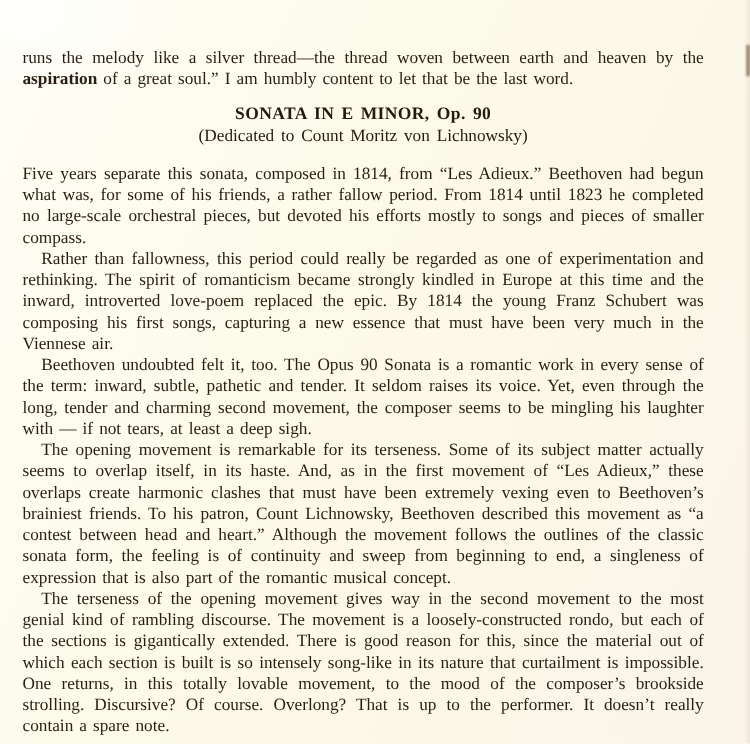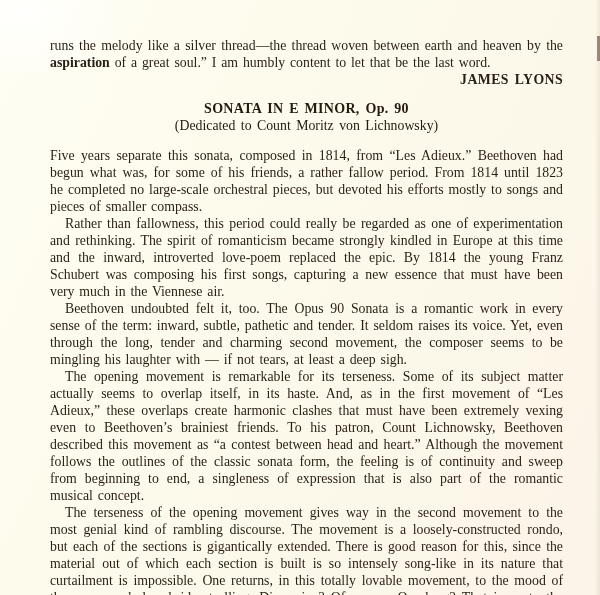--- a/index.html
+++ b/index.html
@@ -10,21 +10,21 @@
     width: 600px;
     height: 595px;
     overflow: hidden;
     background: #fcfaeb;
   }
   .page {
     position: relative;
     box-sizing: border-box;
     width: 600px;
     height: 595px;
-    padding: 37px 37px 0 50px;
+    padding: 37px 37px 0 18px;
     font-family: "Liberation Serif", "DejaVu Serif", serif;
     font-size: 13.8px;
     line-height: 17px;
     color: #281e12;
     text-align: justify;
     word-spacing: 1.4px;
     background:
       radial-gradient(ellipse 200px 120px at 4% 2%, rgba(255,255,255,0.8), rgba(255,255,255,0) 60%),
       linear-gradient(115deg, #fffef4 0%, #fdfbec 35%, #fcf8e9 70%, #fbf4e9 100%);
   }
@@ -78,21 +78,20 @@
     filter: blur(0.7px);
   }
 </style>
 </head>
 <body>
 
 <div class="page">
 
   <div class="intro-block">
     <p><span>runs the melody like a silver thread—the thread woven between earth and heaven by the </span><span class="bold-word">aspiration</span><span> of a great soul.” I am humbly content to let that be the last word.</span></p>
-    <p class="byline">JAMES LYONS</p>
   </div>
 
   <div class="head-block">
     <p class="title">SONATA IN E MINOR, Op. 90</p>
     <p class="subtitle">(Dedicated to Count Moritz von Lichnowsky)</p>
   </div>
 
   <div class="body-block">
     <p>Five years separate this sonata, composed in 1814, from “Les Adieux.” Beethoven had begun what was, for some of his friends, a rather fallow period. From 1814 until 1823 he completed no large-scale orchestral pieces, but devoted his efforts mostly to songs and pieces of smaller compass.</p>
     <p class="indent">Rather than fallowness, this period could really be regarded as one of experimentation and rethinking. The spirit of romanticism became strongly kindled in Europe at this time and the inward, introverted love-poem replaced the epic. By 1814 the young Franz Schubert was composing his first songs, capturing a new essence that must have been very much in the Viennese air.</p>

